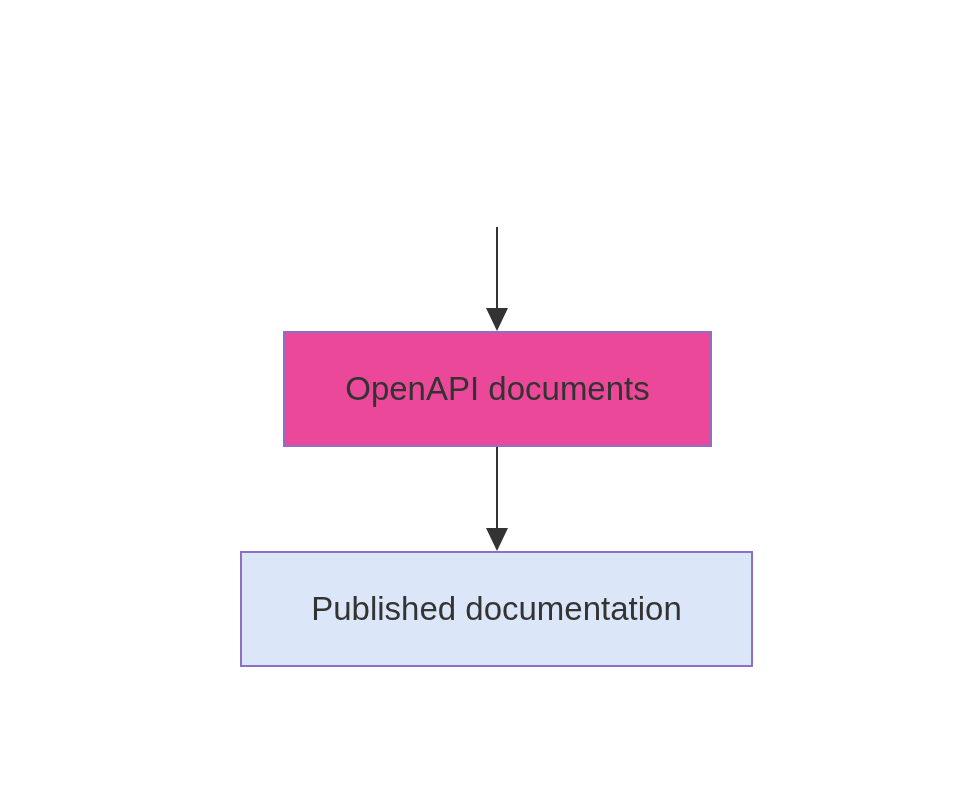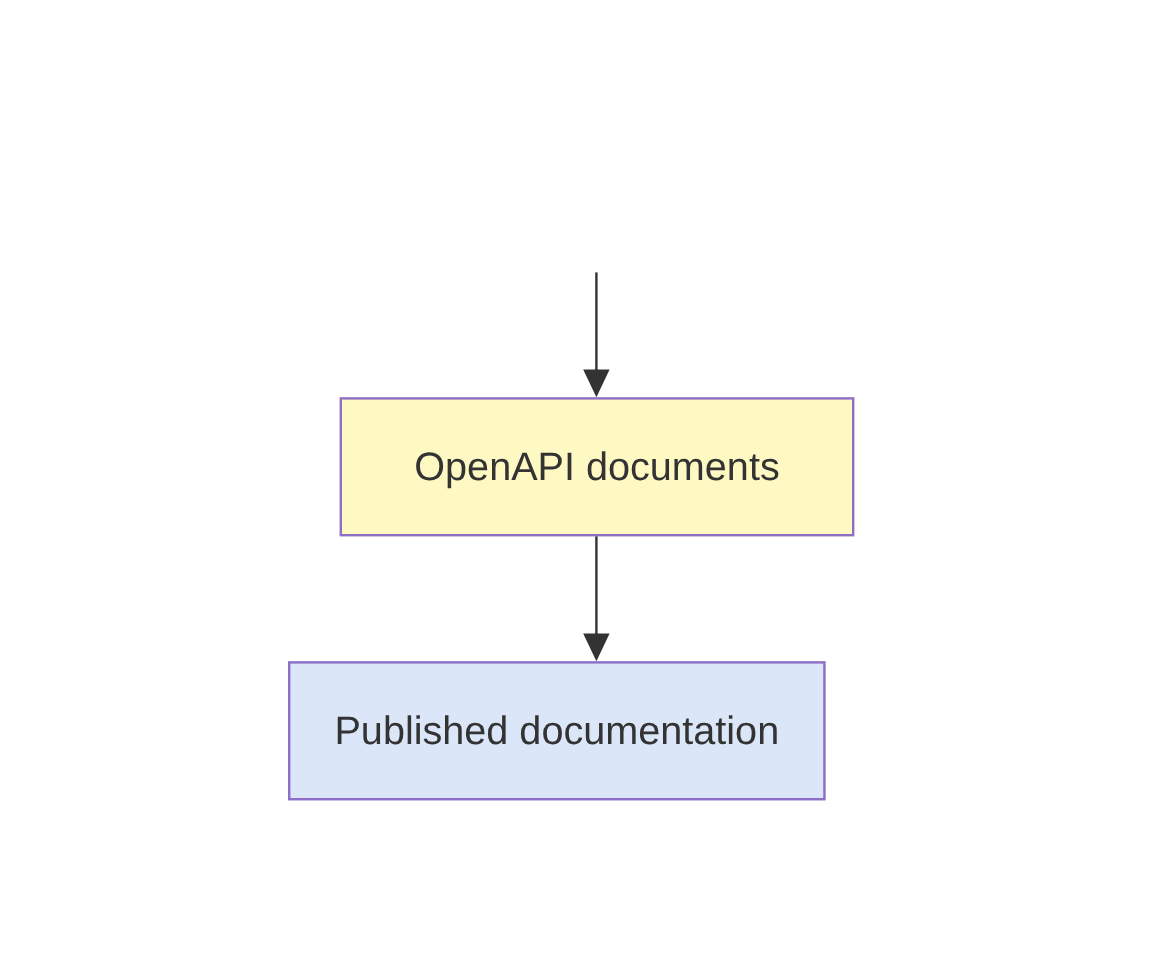--- a/index.html
+++ b/index.html
@@ -28,21 +28,21 @@
     box-sizing: border-box;
   }
   .node-label {
     color: #333333;
     font-size: 33px;
     line-height: 1.2;
     white-space: nowrap;
   }
   .node-1 { left: 345px; top: 111px; width: 303px; height: 116px; }
   .node-2 { left: 283px; top: 331px; width: 429px; height: 116px; }
-  .node-3 { left: 240px; top: 551px; width: 448px; height: 116px; }
+  .node-3 { left: 240px; top: 551px; width: 513px; height: 116px; }
 
   .edge {
     position: absolute;
     width: 24px;
   }
   .edge-1 { left: 485px; top: 227px; height: 104px; }
   .edge-2 { left: 485px; top: 447px; height: 104px; }
   .edge-line {
     position: absolute;
     left: 11px;
@@ -66,21 +66,21 @@
 <body>
 
 <div class="canvas">
 
 
   <div class="edge edge-1">
     <div class="edge-line" style="background-color: rgb(51, 51, 51);"></div>
     <div class="edge-head" style="border-top-color: rgb(51, 51, 51);"></div>
   </div>
 
-  <div class="node node-2" style="background-color: #fef9c3; border-color: rgb(142, 111, 200);">
+  <div class="node node-2" style="background-color: #ec4899; border-color: rgb(142, 111, 200);">
     <span class="node-label" style="color: rgb(51, 51, 51);">OpenAPI documents</span>
   </div>
 
   <div class="edge edge-2">
     <div class="edge-line" style="background-color: rgb(51, 51, 51);"></div>
     <div class="edge-head" style="border-top-color: rgb(51, 51, 51);"></div>
   </div>
 
   <div class="node node-3" style="background-color: rgb(219, 230, 248); border-color: rgb(142, 111, 200);">
     <span class="node-label" style="color: rgb(51, 51, 51);">Published documentation</span>

